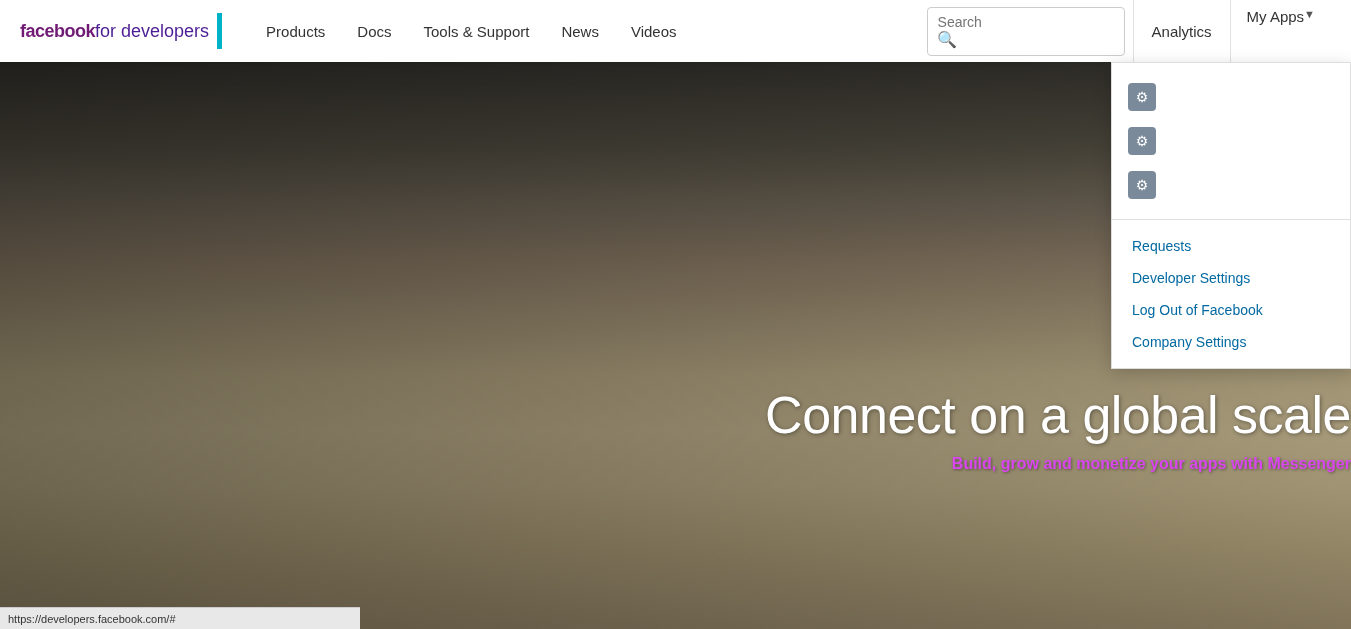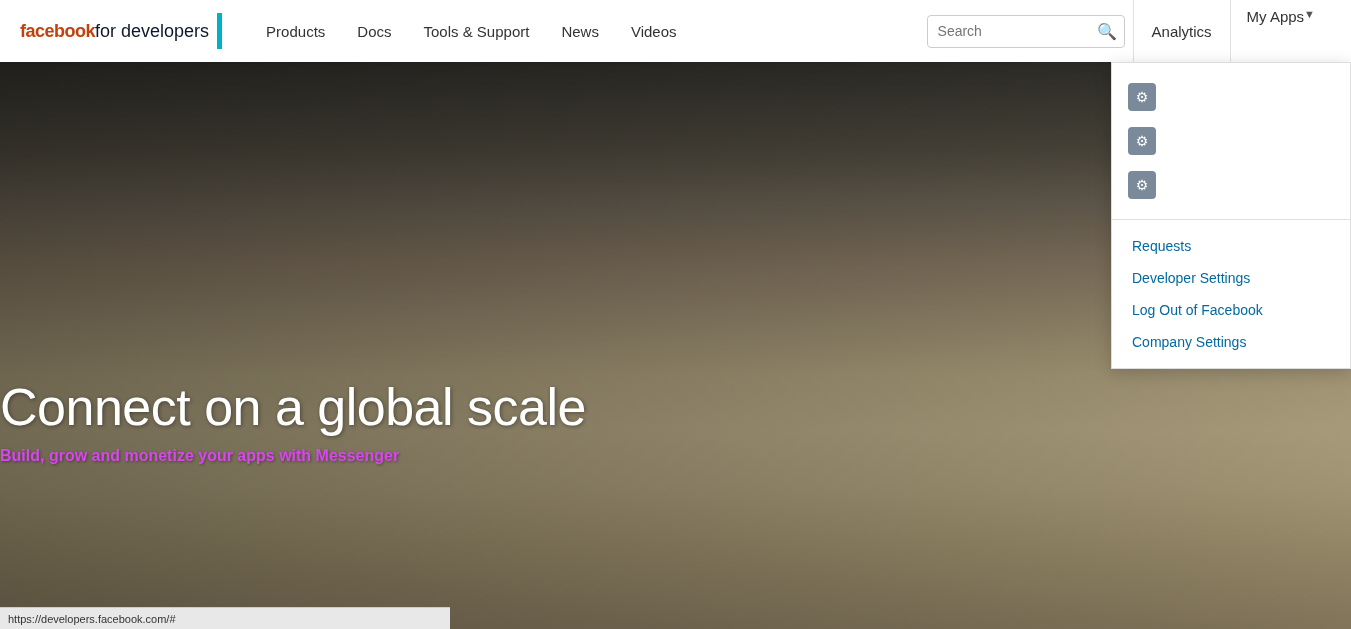--- a/index.html
+++ b/index.html
@@ -18,27 +18,27 @@
     }
 
     .logo-area {
       display: flex;
       align-items: center;
       margin-right: 30px;
     }
     .logo-facebook {
       font-size: 18px;
       font-weight: 700;
-      color: #c2410c;
+      color: #701a75;
       letter-spacing: -0.5px;
     }
     .logo-for-dev {
       font-size: 18px;
       font-weight: 300;
-      color: #0f172a;
+      color: #4c1d95;
     }
     .logo-bar {
       width: 5px;
       height: 36px;
       background: #00b2c8;
       margin-left: 8px;
     }
 
     .nav {
       display: flex;
@@ -64,20 +64,21 @@
       gap: 0;
     }
 
     .search-box {
       display: flex;
       border: 1px solid #ccc;
       border-radius: 4px;
       padding: 6px 10px;
       width: 198px;
       background: #fff;
+      flex-direction: column;
     }
     .search-box input {
       border: none;
       outline: none;
       font-size: 14px;
       color: #555;
       width: 160px;
       background: transparent;
     }
     .search-icon-svg {
@@ -191,24 +192,24 @@
     .hero-bg {
       position: absolute;
       inset: 0;
       background: 
         linear-gradient(to right, rgba(0,0,0,0.45) 0%, rgba(0,0,0,0.2) 100%);
       z-index: 1;
     }
 
     .hero-content {
       position: absolute;
-      bottom: 164px;
+      bottom: 156px;
       left: 0;
       right: 0;
-      text-align: left;
+      text-align: right;
       z-index: 2;
       color: #fff;
     }
 
     .hero-title {
       font-size: 52px;
       font-weight: 300;
       color: #fff;
       text-shadow: 1px 1px 4px rgba(0,0,0,0.4);
       letter-spacing: -0.5px;
@@ -223,21 +224,21 @@
     }
 
     
     .status-bar {
       position: fixed;
       bottom: 0;
       left: 0;
       background: #e8e8e8;
       border-top: 1px solid #ccc;
       height: 22px;
-      width: 450px;
+      width: 360px;
       display: flex;
       align-items: center;
       padding: 0 8px;
       z-index: 300;
     }
     .status-url {
       font-size: 11px;
       color: #333;
     }
 

